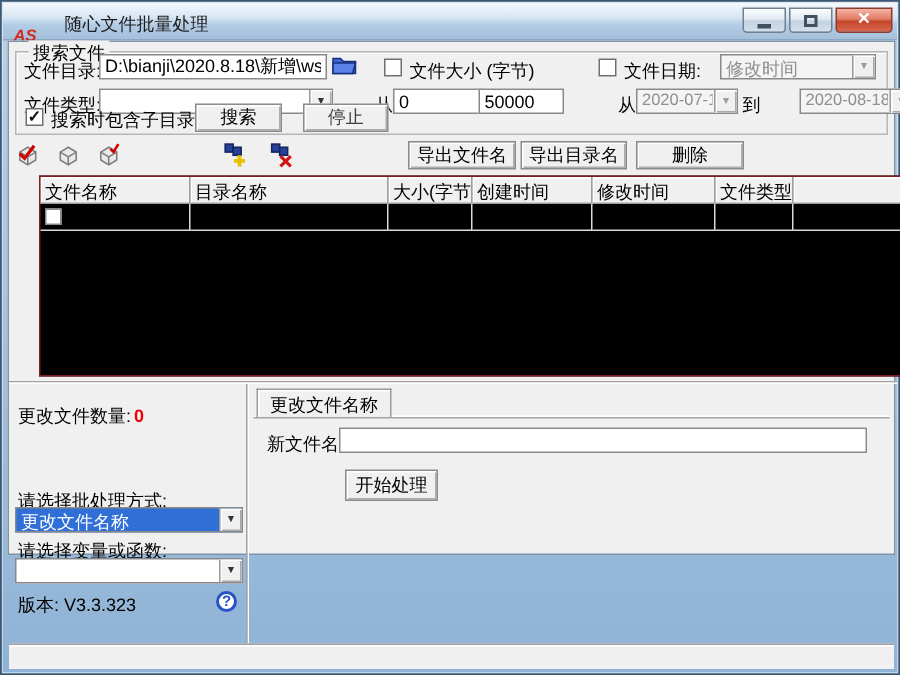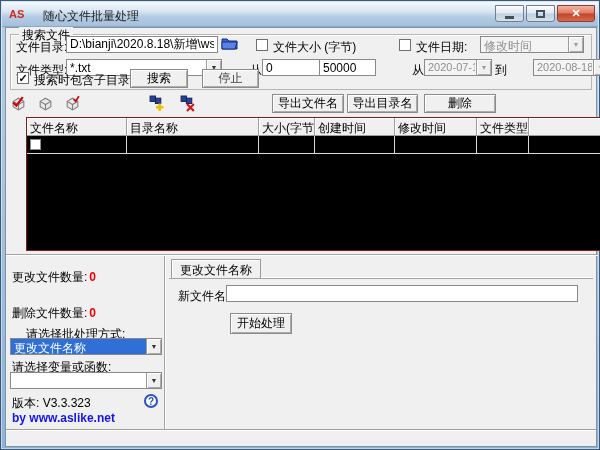--- a/index.html
+++ b/index.html
@@ -10,36 +10,36 @@
     border:1px solid #3c5878;
     box-shadow:inset 0 0 0 1px rgba(255,255,255,.45);
     font-size:12px; color:#000;
   }
   
   .titlebar {
     position:absolute; left:1px; top:1px; right:1px; height:25px;
     background:linear-gradient(#f4f9fd 0%, #d7e5f3 40%, #b4cce4 60%, #a5c0dc 100%);
     border-bottom:1px solid #8aa7c4;
   }
-  .app-logo { position:absolute; left:7px; top:5px; width:18px; height:14px;
-    color:#d22a1e; font-weight:bold; font-size:11px; line-height:14px; }
+  .app-logo { position:absolute; left:7px; top:15px; width:18px; height:14px;
+    color:#d22a1e; font-weight:bold; font-style:italic; font-size:11px; line-height:14px; }
   .title-text { position:absolute; left:28px; top:6px; color:#1c1c1c;margin-left:13px; }
   .win-controls { position:absolute; right:3px; top:3px; display:flex; gap:2px; }
   .wbtn { width:29px; height:17px; border:1px solid #70808f; border-radius:0 0 3px 3px;
     background:linear-gradient(#fdfeff,#e1e9f2 45%,#c3d2e1 55%,#d4e0ec);
     display:flex; align-items:center; justify-content:center; }
   .wbtn.close { width:38px; border-color:#8c3b30;
     background:linear-gradient(#f4b4a4,#e07b62 45%,#c4452c 55%,#d8684c);
     color:#fff; font-size:10px; font-weight:bold; }
   .glyph-min { width:9px; height:3px; background:#41505f; margin-top:8px; }
   .glyph-max { width:9px; height:8px; border:2px solid #41505f; background:transparent; }
   .glyph-close { color:#fff; font-size:11px; line-height:11px; }
   
   .client {
-    position:absolute; left:4px; top:26px; width:592px; height:420px;
+    position:absolute; left:4px; top:26px; width:592px; height:343px;
     background:#f0f0f0; border:1px solid #7f93a7;
   }
   .lbl { position:absolute; white-space:nowrap; }
   
   .groupbox { position:absolute; left:4px; top:6px; width:582px; height:56px;
     border:1px solid #b6b6b6; box-shadow:1px 1px 0 #fff inset; }
   .groupbox-title { position:absolute; left:8px; top:-8px; background:#f0f0f0; padding:0 3px; }
   
   .tinput { position:absolute; height:17px; background:#fff; border:1px solid #898989;
     font:12px "Liberation Sans",sans-serif; padding:0 3px; color:#000; }
@@ -139,21 +139,20 @@
     <span class="cb" style="left:393px;top:11px"></span>
     <span class="lbl" style="left:410px;top:11px">文件日期:</span>
 
     <div class="combo disabled" style="left:474px;top:8px;width:104px">
       <span class="ctext">修改时间</span>
       <span class="carrow">▼</span>
     </div>
 
     <span class="lbl" style="left:10px;top:34px">文件类型:</span>
     <div class="combo" style="left:60px;top:31px;width:156px">
-      <span class="ctext">*.txt</span>
       <span class="carrow">▼</span>
     </div>
 
     <span class="lbl" style="left:244px;top:34px">从</span>
     <input class="tinput" style="left: 256px; top: 31px; width: 60px;" value="0">
     <span class="lbl" style="left:319px;top:34px">到</span>
     <input class="tinput" style="left: 313px; top: 31px; width: 57px;" value="50000">
 
     <span class="lbl" style="left:406px;top:34px">从</span>
     <div class="combo disabled" style="left:418px;top:31px;width:68px">
@@ -232,39 +231,35 @@
         <span class="td cf"></span>
       </div>
     </div>
 
     <div class="hdivider"></div>
     <div class="vdivider"></div>
 
     <span class="stat" style="top:241px">
       <span>更改文件数量:</span><span class="v v-red">0</span>
     </span>
-    <span class="stat" style="top:277px">
-      <span>删除文件数量:</span><span class="v v-red">0</span>
-    </span>
-
-    <span class="lbl" style="left:20px;top:298px">请选择批处理方式:</span>
+
+    <span class="lbl" style="left:6px;top:298px">请选择批处理方式:</span>
     <div class="combo selected" style="left:4px;top:310px;width:152px">
       <span class="ctext">更改文件名称</span>
       <span class="carrow">▼</span>
     </div>
 
     <span class="lbl" style="left:6px;top:331px">请选择变量或函数:</span>
     <div class="combo" style="left:4px;top:344px;width:152px">
       <span class="ctext"></span>
       <span class="carrow">▼</span>
     </div>
 
     <span class="lbl" style="left:6px;top:367px">版本: V3.3.323</span>
     <span class="helpicon">?</span>
-    <span class="link" style="left:6px;top:383px">by www.aslike.net</span>
 
     <div class="tab">更改文件名称</div>
     <div class="tabline"></div>
 
     <span class="lbl" style="left:172px;top:260px">新文件名:</span>
     <input class="tinput" style="left: 220px; top: 257px; width: 352px;" value="">
 
     <button class="btn" style="left:224px;top:285px;width:62px;height:21px">开始处理</button>
 
 

